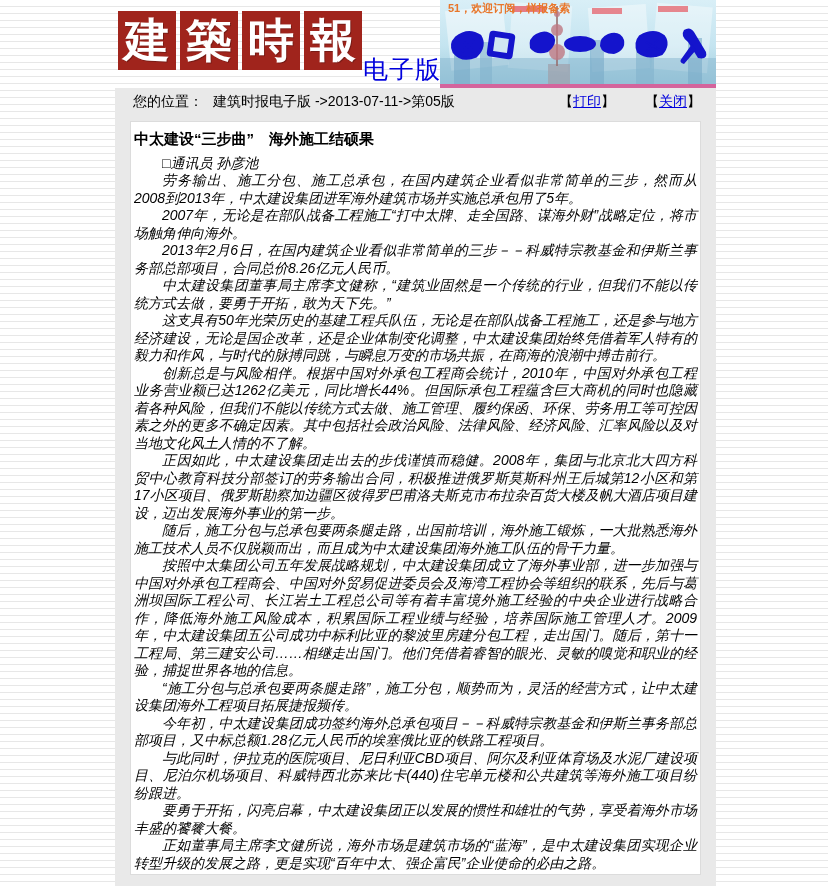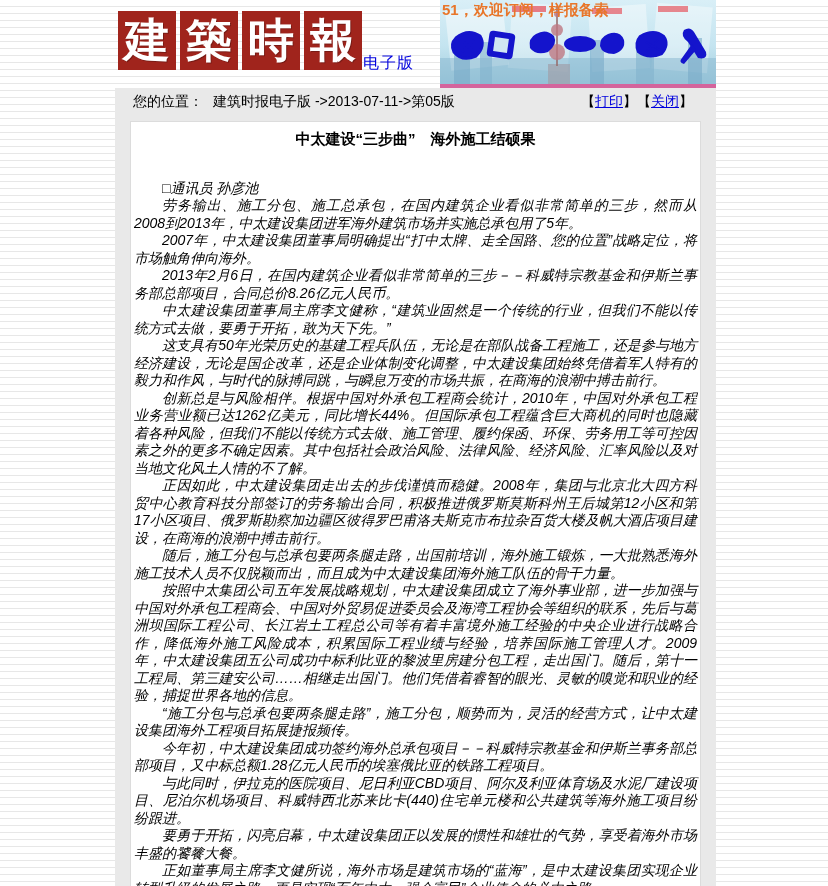--- a/index.html
+++ b/index.html
@@ -16,50 +16,50 @@
   
   .header { height:88px; position:relative; }
   .logo { position:absolute; left:3px; top:11px; display:flex; gap:4px; }
   .logo-block {
     width:58px; height:59px; background:var(--brand-red,#a0241c);
     color:#fff; display:flex; align-items:center; justify-content:center;
     font-family:"Liberation Serif", serif; font-size:46px; font-weight:bold;
     text-shadow:1px 1px 0 rgba(0,0,0,0.25);
   }
   .edition-label {
-    position:absolute; left:248px; top:53px; font-size:16px;
+    position:absolute; left:248px; top:53px; font-size:25px;
     color:var(--link-blue,#1a1aee); letter-spacing:1px;
   }
   .banner {
     position:absolute; left:325px; top:0; width:276px; height:84px;
     background:linear-gradient(#d9eff7 0%, #c4e4f0 55%, #9ecbdd 100%);
     overflow:hidden; cursor:pointer;
   }
   .banner svg { position:absolute; left:0; top:0; }
   .banner-tagline {
-    position:absolute; left:2px; top:1px; font-size:15px; font-weight:bold;
+    position:absolute; left:8px; top:1px; font-size:11px; font-weight:bold;
     color:#e8762a; white-space:nowrap;
   }
   .banner-strip { position:absolute; left:325px; top:84px; width:276px; height:4px; background:#d4649c; }
 
   
   .graybody { background:#e9e9e9; padding-bottom:12px; }
   .breadcrumb-bar {
     height:27px; display:flex; align-items:center; font-size:14px; padding:0 3px 0 18px;
   }
   .breadcrumb-bar .crumb-label { margin-right:10px;text-align:right; }
-  .top-actions { margin-left:auto; margin-right:20px; display:flex; font-size:14px; }
+  .top-actions { margin-left:auto; margin-right:12px; display:flex; gap:30px; font-size:14px; }
   .spacer-row { height:6px; }
 
   
   .article-box {
     margin:0 15px; background:#fff; border:1px solid #dcdcdc;
     padding:5px 3px 2px 3px; font-size:14px; line-height:125%;
   }
-  .article-title { font-size:15px; font-weight:bold; text-align:center; margin:3px 0 32px 0; }
+  .article-title { font-size:15px; font-weight:bold; margin:3px 0 7px 0; }
   .byline, .para { text-indent:2em; text-align:justify;font-style:italic; }
 </style>
 </head>
 <body>
 
 <div class="main">
 
   <div class="header">
     <div class="logo">
         <div class="logo-block">建</div>
@@ -120,26 +120,26 @@
         <span><span>【</span><a>关闭</a><span>】</span></span>
       </span>
     </div>
     <div class="spacer-row"></div>
 
     <div class="article-box">
       <h1 class="article-title">中太建设“三步曲”　海外施工结硕果</h1>
       <p class="byline">□通讯员 孙彦池</p>
       <div>
           <p class="para">劳务输出、施工分包、施工总承包，在国内建筑企业看似非常简单的三步，然而从2008到2013年，中太建设集团进军海外建筑市场并实施总承包用了5年。</p>
-          <p class="para">2007年，中太建设集团董事局明确提出“打中太牌、走全国路、您的位置”战略定位，将市场触角伸向海外。</p>
+          <p class="para">2007年，无论是在部队战备工程施工“打中太牌、走全国路、谋海外财”战略定位，将市场触角伸向海外。</p>
           <p class="para">2013年2月6日，在国内建筑企业看似非常简单的三步－－科威特宗教基金和伊斯兰事务部总部项目，合同总价8.26亿元人民币。</p>
           <p class="para">中太建设集团董事局主席李文健称，“建筑业固然是一个传统的行业，但我们不能以传统方式去做，要勇于开拓，敢为天下先。”</p>
           <p class="para">这支具有50年光荣历史的基建工程兵队伍，无论是在部队战备工程施工，还是参与地方经济建设，无论是国企改革，还是企业体制变化调整，中太建设集团始终凭借着军人特有的毅力和作风，与时代的脉搏同跳，与瞬息万变的市场共振，在商海的浪潮中搏击前行。</p>
           <p class="para">创新总是与风险相伴。根据中国对外承包工程商会统计，2010年，中国对外承包工程业务营业额已达1262亿美元，同比增长44%。但国际承包工程蕴含巨大商机的同时也隐藏着各种风险，但我们不能以传统方式去做、施工管理、履约保函、环保、劳务用工等可控因素之外的更多不确定因素。其中包括社会政治风险、法律风险、经济风险、汇率风险以及对当地文化风土人情的不了解。</p>
-          <p class="para">正因如此，中太建设集团走出去的步伐谨慎而稳健。2008年，集团与北京北大四方科贸中心教育科技分部签订的劳务输出合同，积极推进俄罗斯莫斯科州王后城第12小区和第17小区项目、俄罗斯勘察加边疆区彼得罗巴甫洛夫斯克市布拉杂百货大楼及帆大酒店项目建设，在商海的浪潮中搏击前行。</p>
+          <p class="para">正因如此，中太建设集团走出去的步伐谨慎而稳健。2008年，集团与北京北大四方科贸中心教育科技分部签订的劳务输出合同，积极推进俄罗斯莫斯科州王后城第12小区和第17小区项目、俄罗斯勘察加边疆区彼得罗巴甫洛夫斯克市布拉杂百货大楼及帆大酒店项目建设，迈出发展海外事业的第一步。</p>
           <p class="para">随后，施工分包与总承包要两条腿走路，出国前培训，海外施工锻炼，一大批熟悉海外施工技术人员不仅脱颖而出，而且成为中太建设集团海外施工队伍的骨干力量。</p>
           <p class="para">按照中太集团公司五年发展战略规划，中太建设集团成立了海外事业部，进一步加强与中国对外承包工程商会、中国对外贸易促进委员会及海湾工程协会等组织的联系，先后与葛洲坝国际工程公司、长江岩土工程总公司等有着丰富境外施工经验的中央企业进行战略合作，降低海外施工风险成本，积累国际工程业绩与经验，培养国际施工管理人才。2009年，中太建设集团五公司成功中标利比亚的黎波里房建分包工程，走出国门。随后，第十一工程局、第三建安公司……相继走出国门。他们凭借着睿智的眼光、灵敏的嗅觉和职业的经验，捕捉世界各地的信息。</p>
           <p class="para">“施工分包与总承包要两条腿走路”，施工分包，顺势而为，灵活的经营方式，让中太建设集团海外工程项目拓展捷报频传。</p>
           <p class="para">今年初，中太建设集团成功签约海外总承包项目－－科威特宗教基金和伊斯兰事务部总部项目，又中标总额1.28亿元人民币的埃塞俄比亚的铁路工程项目。</p>
           <p class="para">与此同时，伊拉克的医院项目、尼日利亚CBD项目、阿尔及利亚体育场及水泥厂建设项目、尼泊尔机场项目、科威特西北苏来比卡(440)住宅单元楼和公共建筑等海外施工项目纷纷跟进。</p>
           <p class="para">要勇于开拓，闪亮启幕，中太建设集团正以发展的惯性和雄壮的气势，享受着海外市场丰盛的饕餮大餐。</p>
           <p class="para">正如董事局主席李文健所说，海外市场是建筑市场的“蓝海”，是中太建设集团实现企业转型升级的发展之路，更是实现“百年中太、强企富民”企业使命的必由之路。</p>
         </div>
 
     </div>

